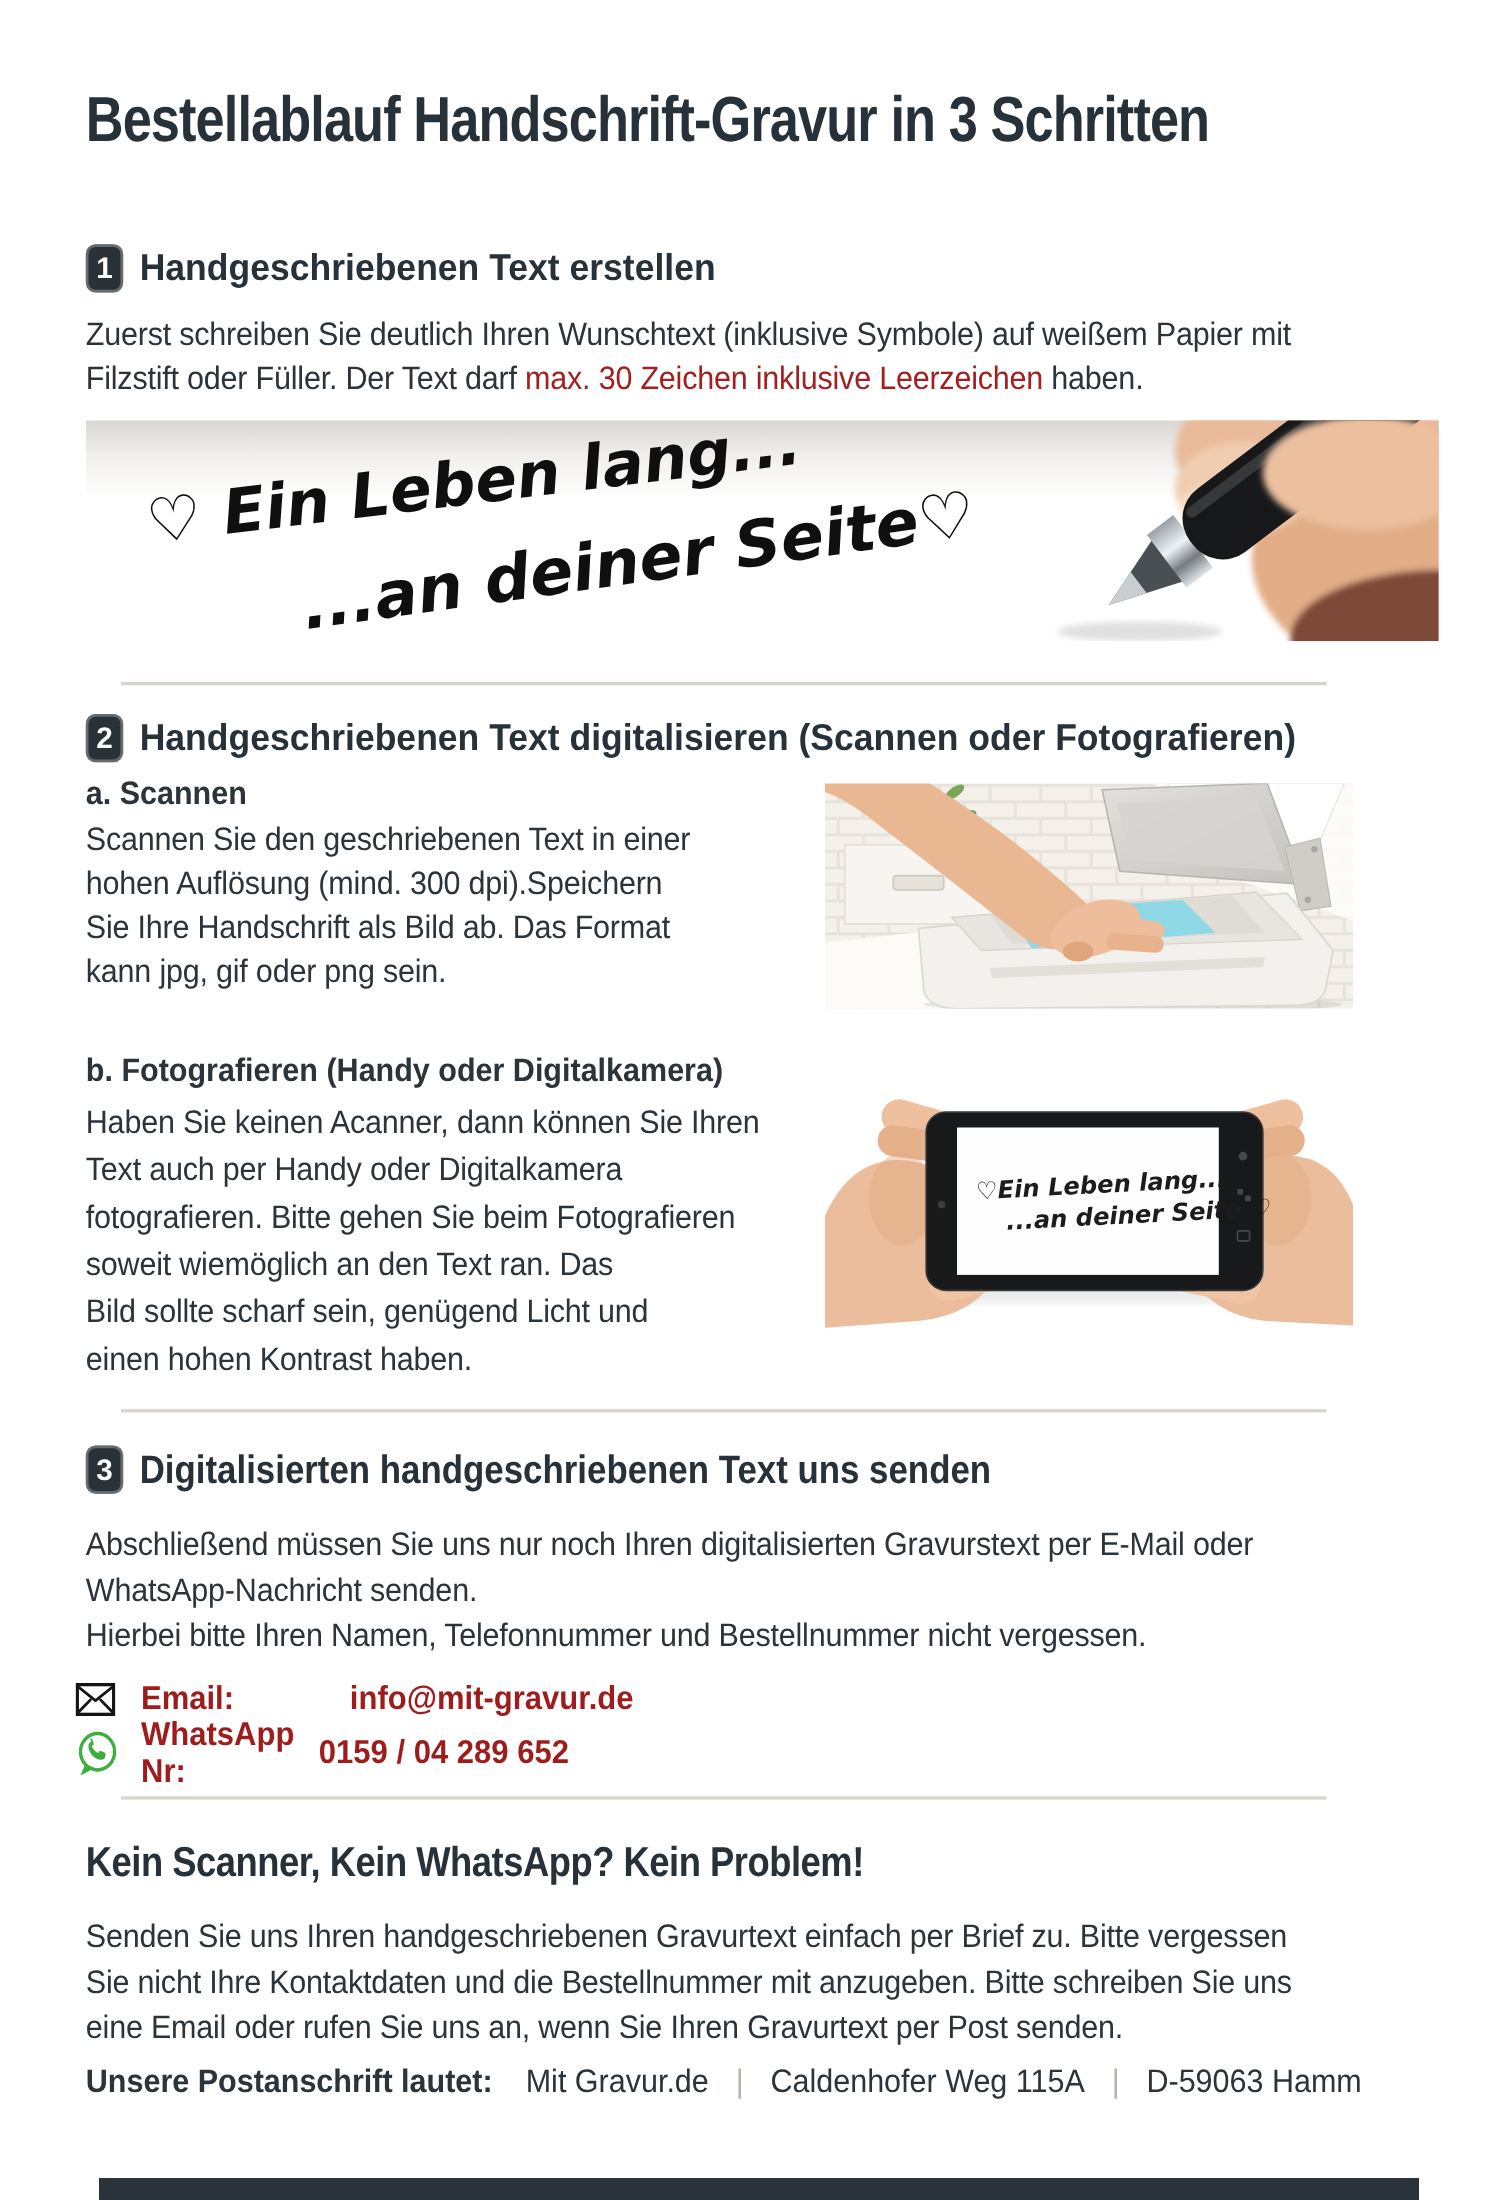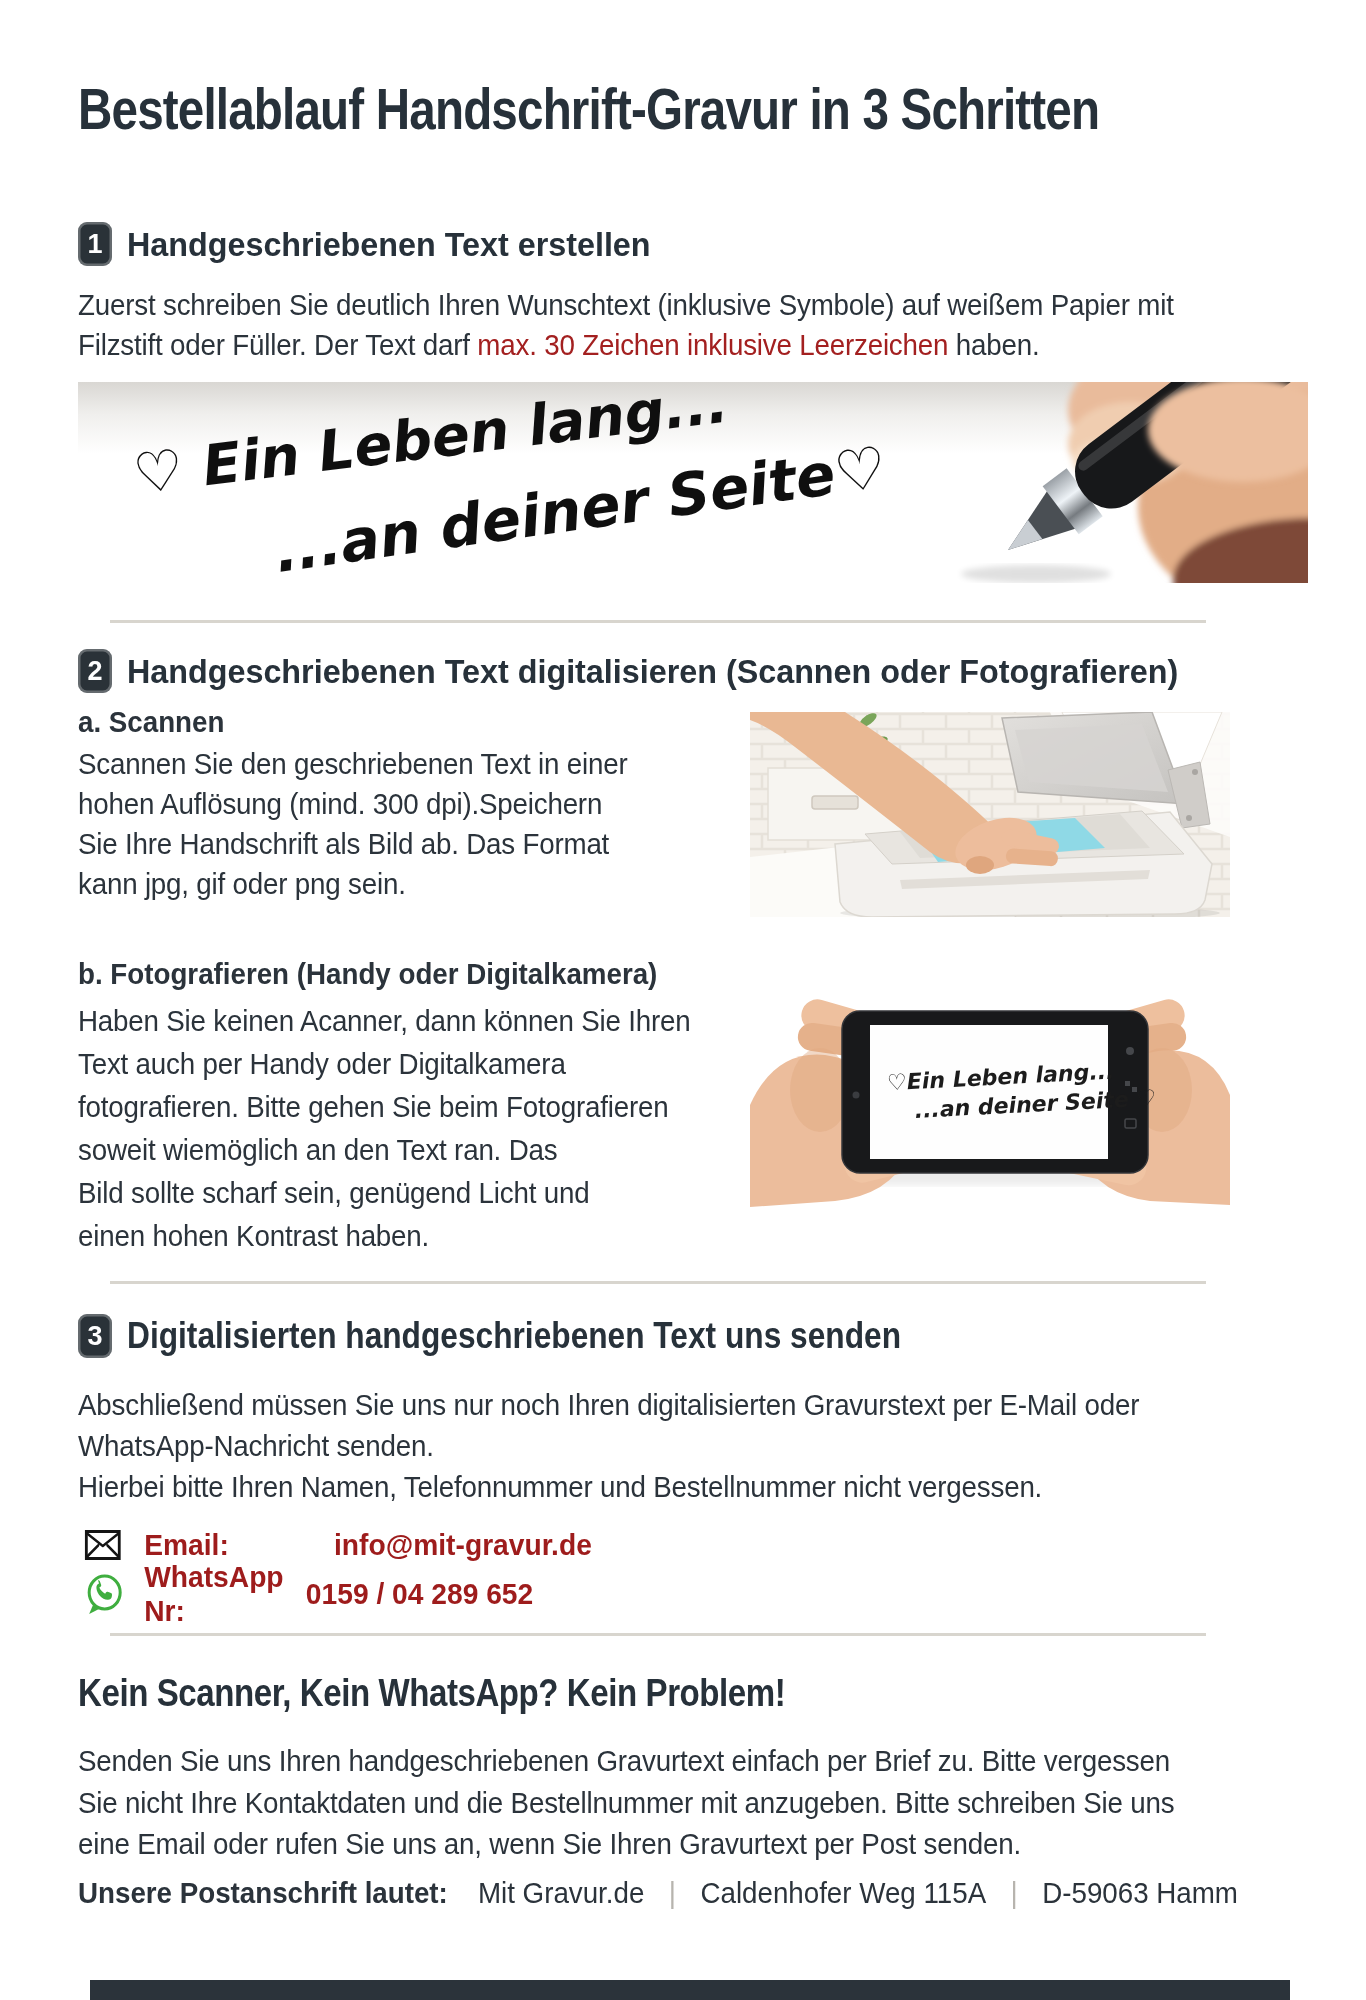--- a/index.html
+++ b/index.html
@@ -214,21 +214,21 @@
     <span class="badge">3</span>
     <span class="step-title big">Digitalisierten handgeschriebenen Text uns senden</span>
   </div>
 
   <div class="abs para cond94" style="left:78px;top:1384px;line-height:41px;">
     <div class="line">Abschließend müssen Sie uns nur noch Ihren digitalisierten Gravurstext per E-Mail oder</div>
     <div class="line">WhatsApp-Nachricht senden.</div>
     <div class="line">Hierbei bitte Ihren Namen, Telefonnummer und Bestellnummer nicht vergessen.</div>
   </div>
 
-  <div class="abs" style="left:84px;top:1522px;">
+  <div class="abs" style="left:68px;top:1522px;">
     <div class="contact-row cond94">
       <span class="contact-icon">
         <svg width="40" height="32" viewBox="0 0 40 32">
           <rect x="2.5" y="2.5" width="35" height="27" fill="#ffffff" stroke="#141414" stroke-width="3"></rect>
           <path d="M4,5 L20,17 L36,5 M4,27 L15,16.5 M36,27 L25,16.5" fill="none" stroke="#141414" stroke-width="2.6" stroke-linecap="round" stroke-linejoin="round"></path>
         </svg>
       </span>
       <span class="contact-label" style="width:202px;">Email:</span>
       <span>info@mit-gravur.de</span>
     </div>

